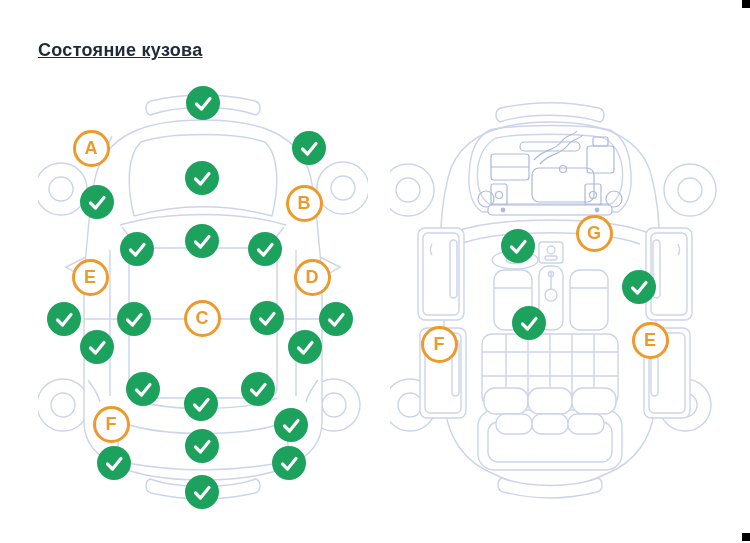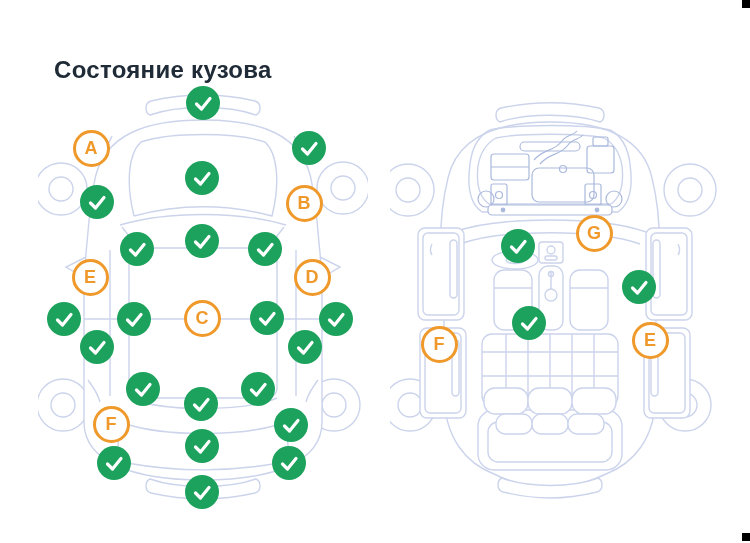--- a/index.html
+++ b/index.html
@@ -1,23 +1,24 @@
 <!DOCTYPE html>
 <html style="--green: #1ca25c; --orange: #f0992b; --outline: #ccd4ec; --detail: #aab9dc; --title-color: #202b38; --crop: #000000;"><head>
 <meta charset="utf-8">
 <style>
   html,body { margin:0; padding:0; background:#fff; }
   .canvas {
     position:relative; width:750px; height:543px; background:#ffffff;
     overflow:hidden; font-family:"Liberation Sans", sans-serif;
   }
   .title {
-    position:absolute; left:38px; top:40px; margin:16px;
-    font-size:24px; font-weight:bold; letter-spacing:0.3px;
+    position:absolute; left:38px; top:40px; margin:0;
+    font-size:18px; font-weight:bold; letter-spacing:0.3px;
     color:var(--title-color,#202b38);
+    text-decoration:underline;
   }
   .diagram-svg { position:absolute; }
   #marker-layer { position:absolute; left:0; top:0; width:750px; height:543px; pointer-events:none; }
   .check-marker { position:absolute; width:34px; height:34px; }
   .letter-marker {
     position:absolute; width:37px; height:37px; box-sizing:border-box;
     border:3px solid var(--orange,#f0992b); border-radius:50%;
     background:#fff; color:var(--orange,#f0992b);
     display:flex; align-items:center; justify-content:center;
     font-size:18px; font-weight:bold;

